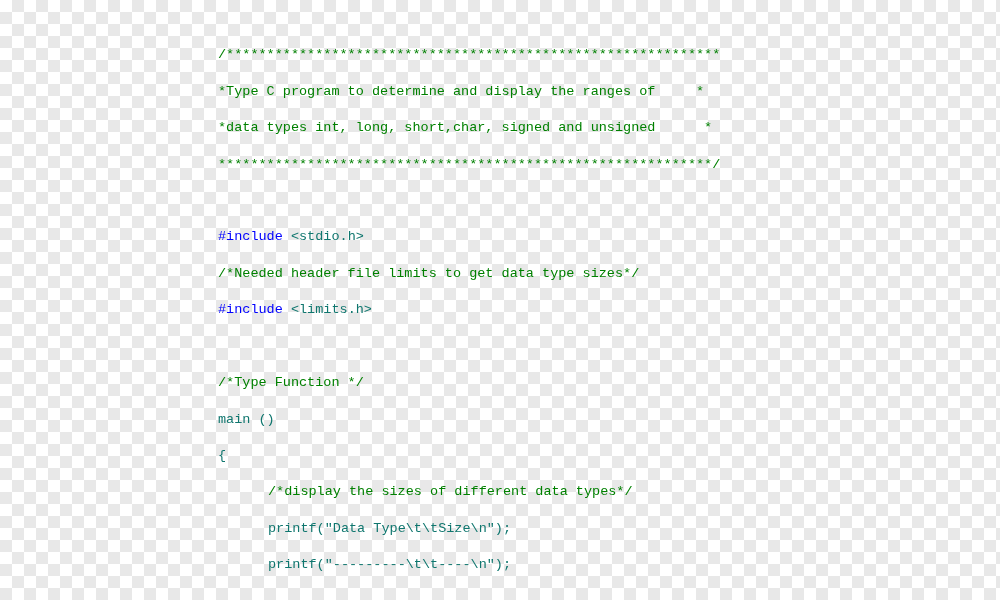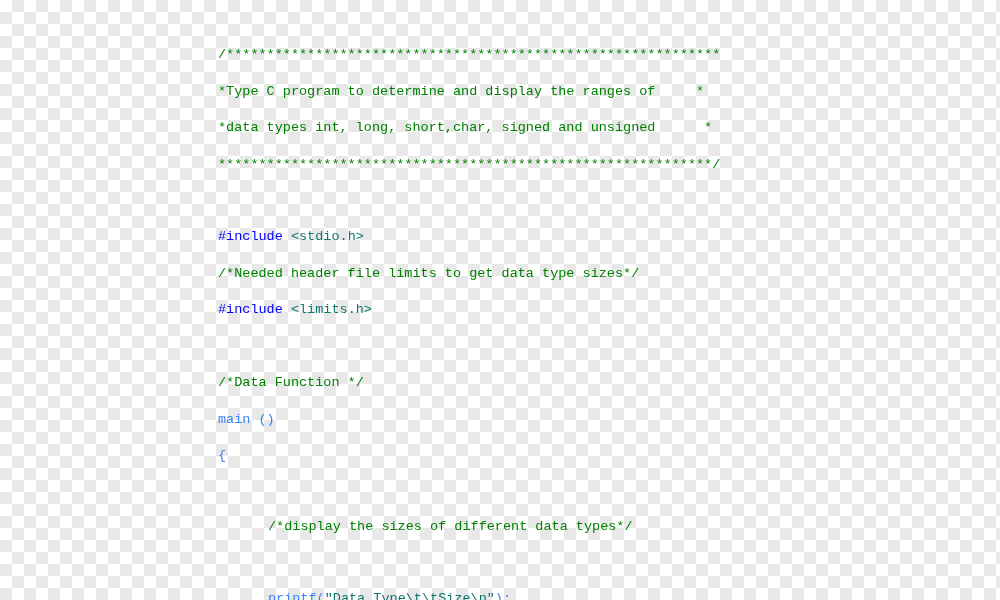--- a/index.html
+++ b/index.html
@@ -19,38 +19,38 @@
     font-size: 13.5px;
     line-height: 1.35;
   }
   .code {
     padding: 28px 0 0 218px;
     white-space: pre;
   }
   .comment  { color: #008000; }
   .keyword  { color: #0000ff; }
   .str, .inc { color: #0f766e; }
-  .plain    { color: #3b82f6; }
+  .plain    { color: #0f766e; }
   .line { display: block; }
-  .indent1 { padding-left: 50px; margin-top: 35px; }
+  .indent1 { padding-left: 50px; }
 </style>
 </head>
 <body>
 
 <div class="code">
 <span class="line comment">/*************************************************************</span>
 <span class="line comment">*Type C program to determine and display the ranges of     *</span>
 <span class="line comment">*data types int, long, short,char, signed and unsigned      *</span>
 <span class="line comment">*************************************************************/</span>
 <span class="line"> </span>
 <span class="line"><span class="keyword">#include</span> <span class="inc">&lt;stdio.h&gt;</span></span>
 <span class="line comment">/*Needed header file limits to get data type sizes*/</span>
 <span class="line"><span class="keyword">#include</span> <span class="inc">&lt;limits.h&gt;</span></span>
 <span class="line"> </span>
-<span class="line comment">/*Data Function */</span>
+<span class="line comment">/*Type Function */</span>
 <span class="line plain">main ()</span>
 <span class="line plain">{</span>
 <span class="line indent1 comment">/*display the sizes of different data types*/</span>
 <span class="line indent1"><span class="plain">printf(</span><span class="str">"Data Type\t\tSize\n"</span><span class="plain">);</span></span>
 <span class="line indent1"><span class="plain">printf(</span><span class="str">"---------\t\t----\n"</span><span class="plain">);</span></span>
 
 
 
 
 

